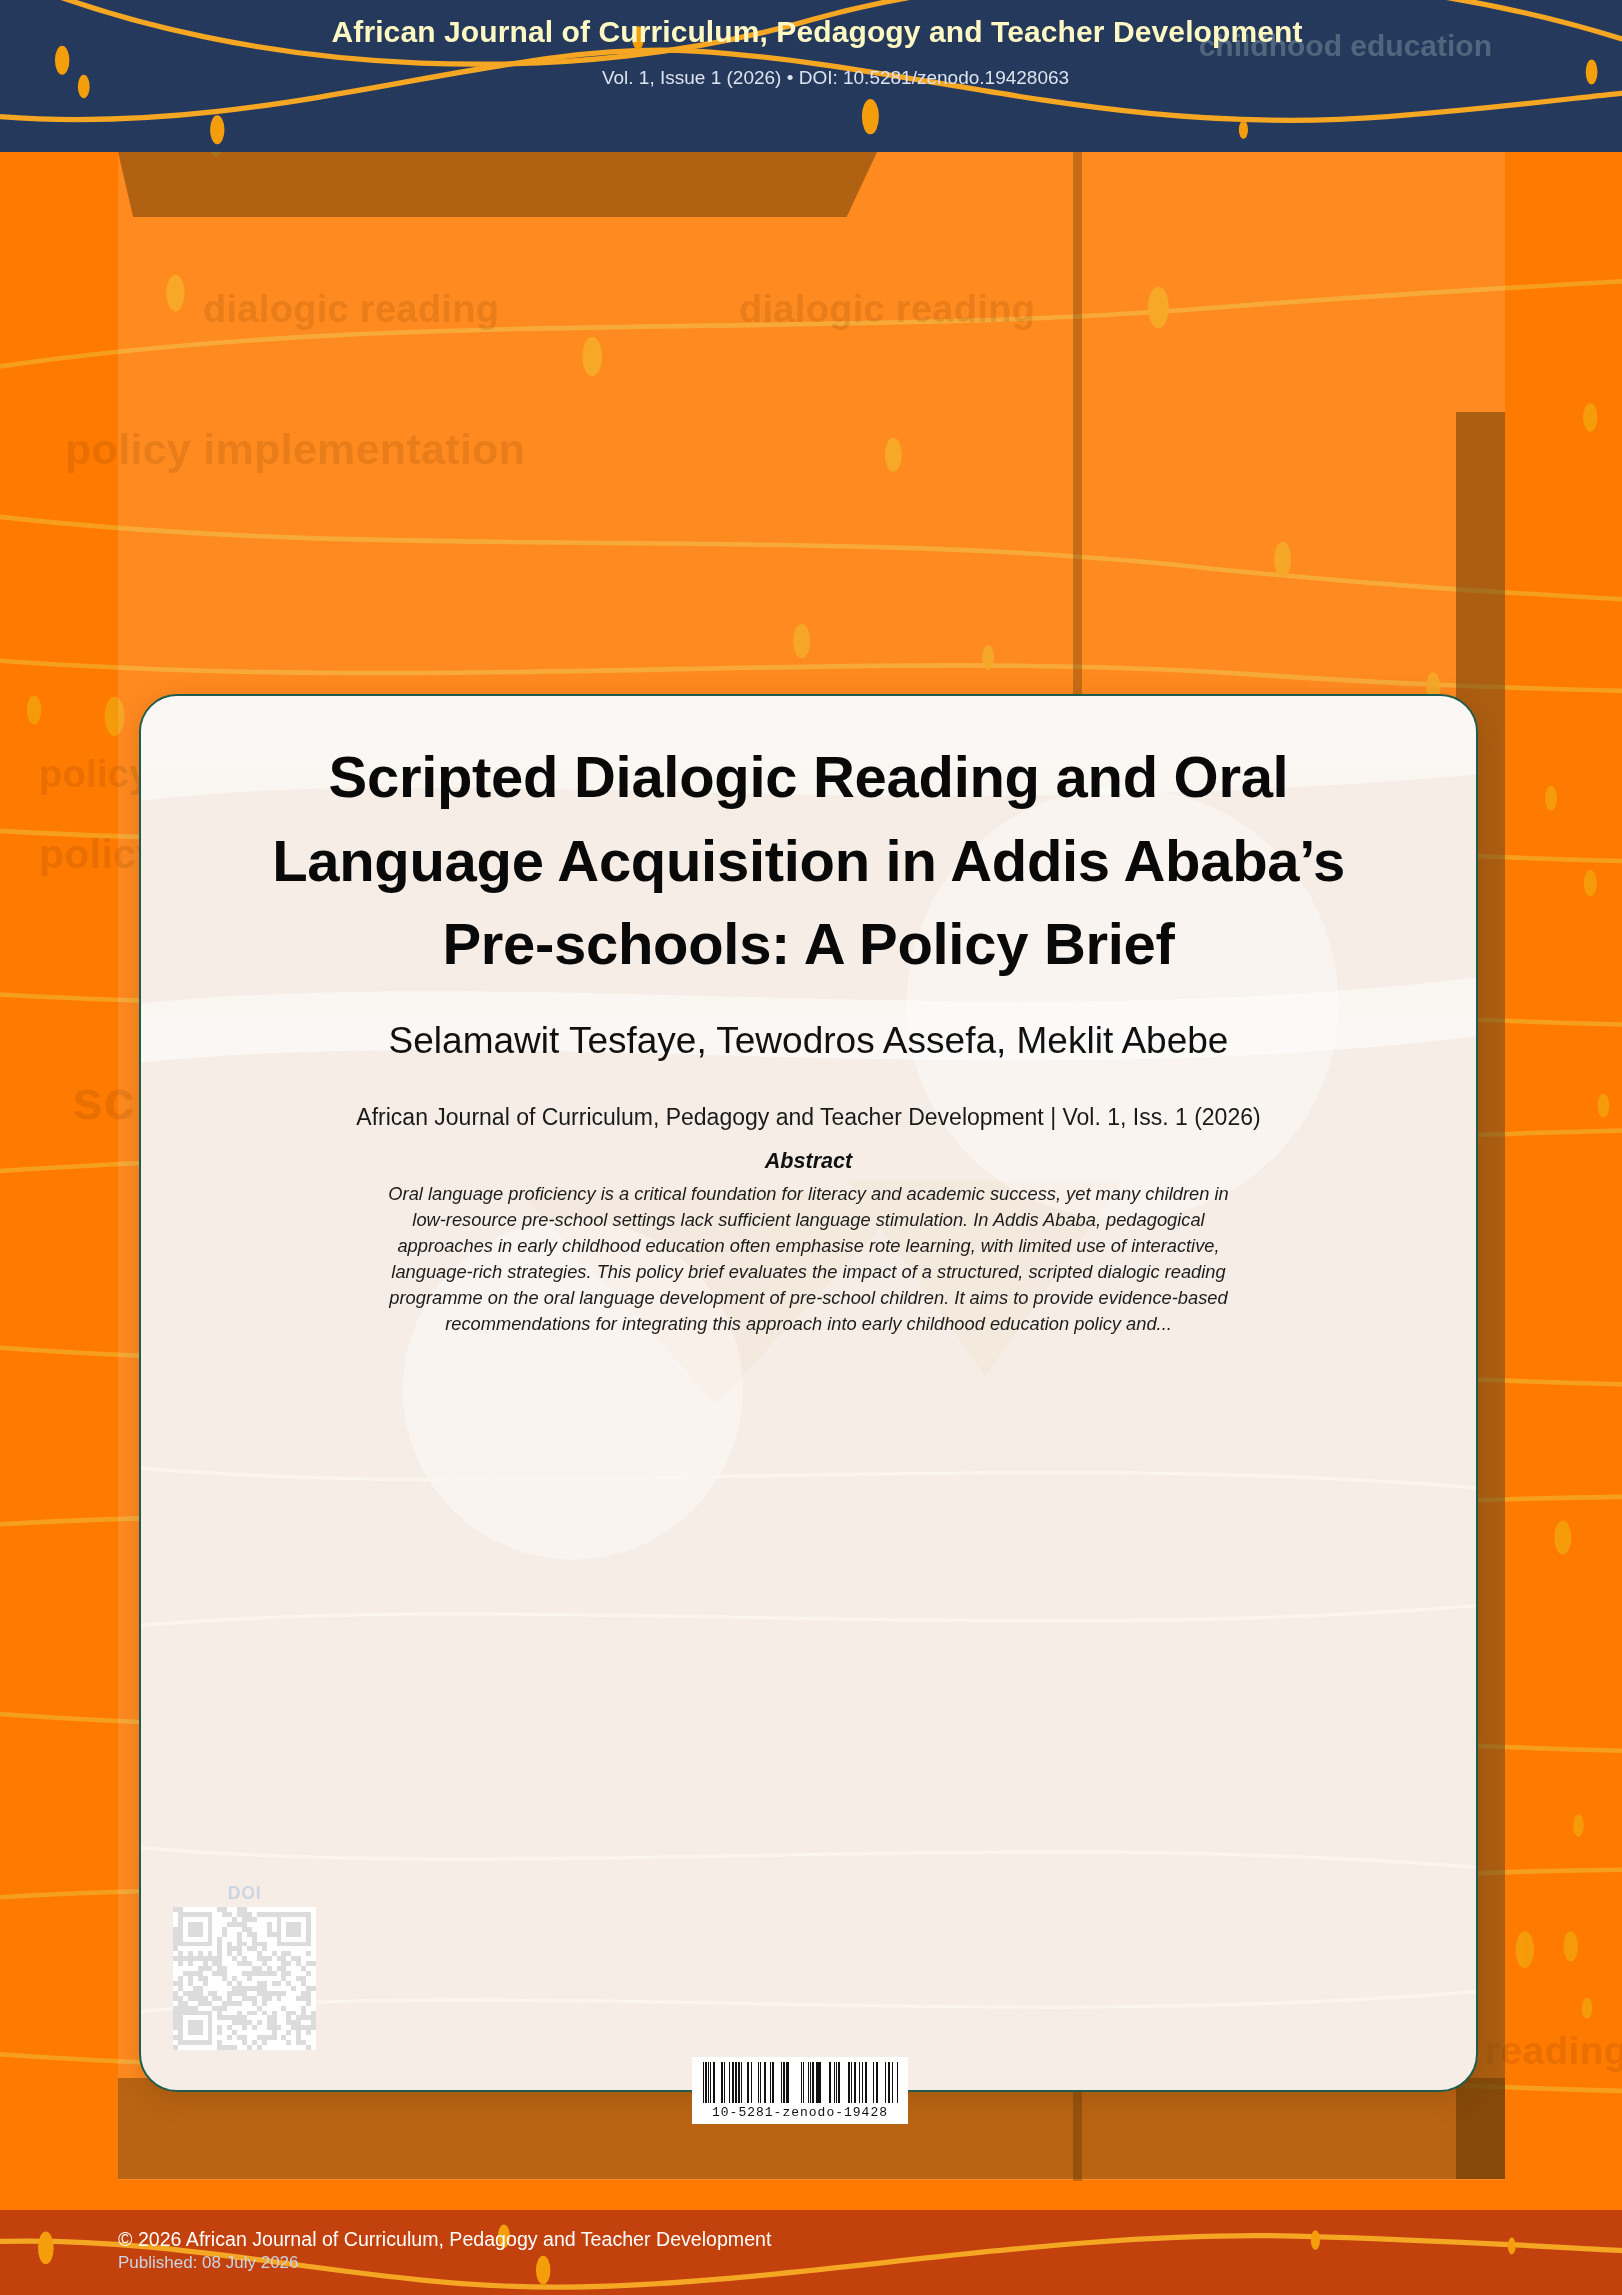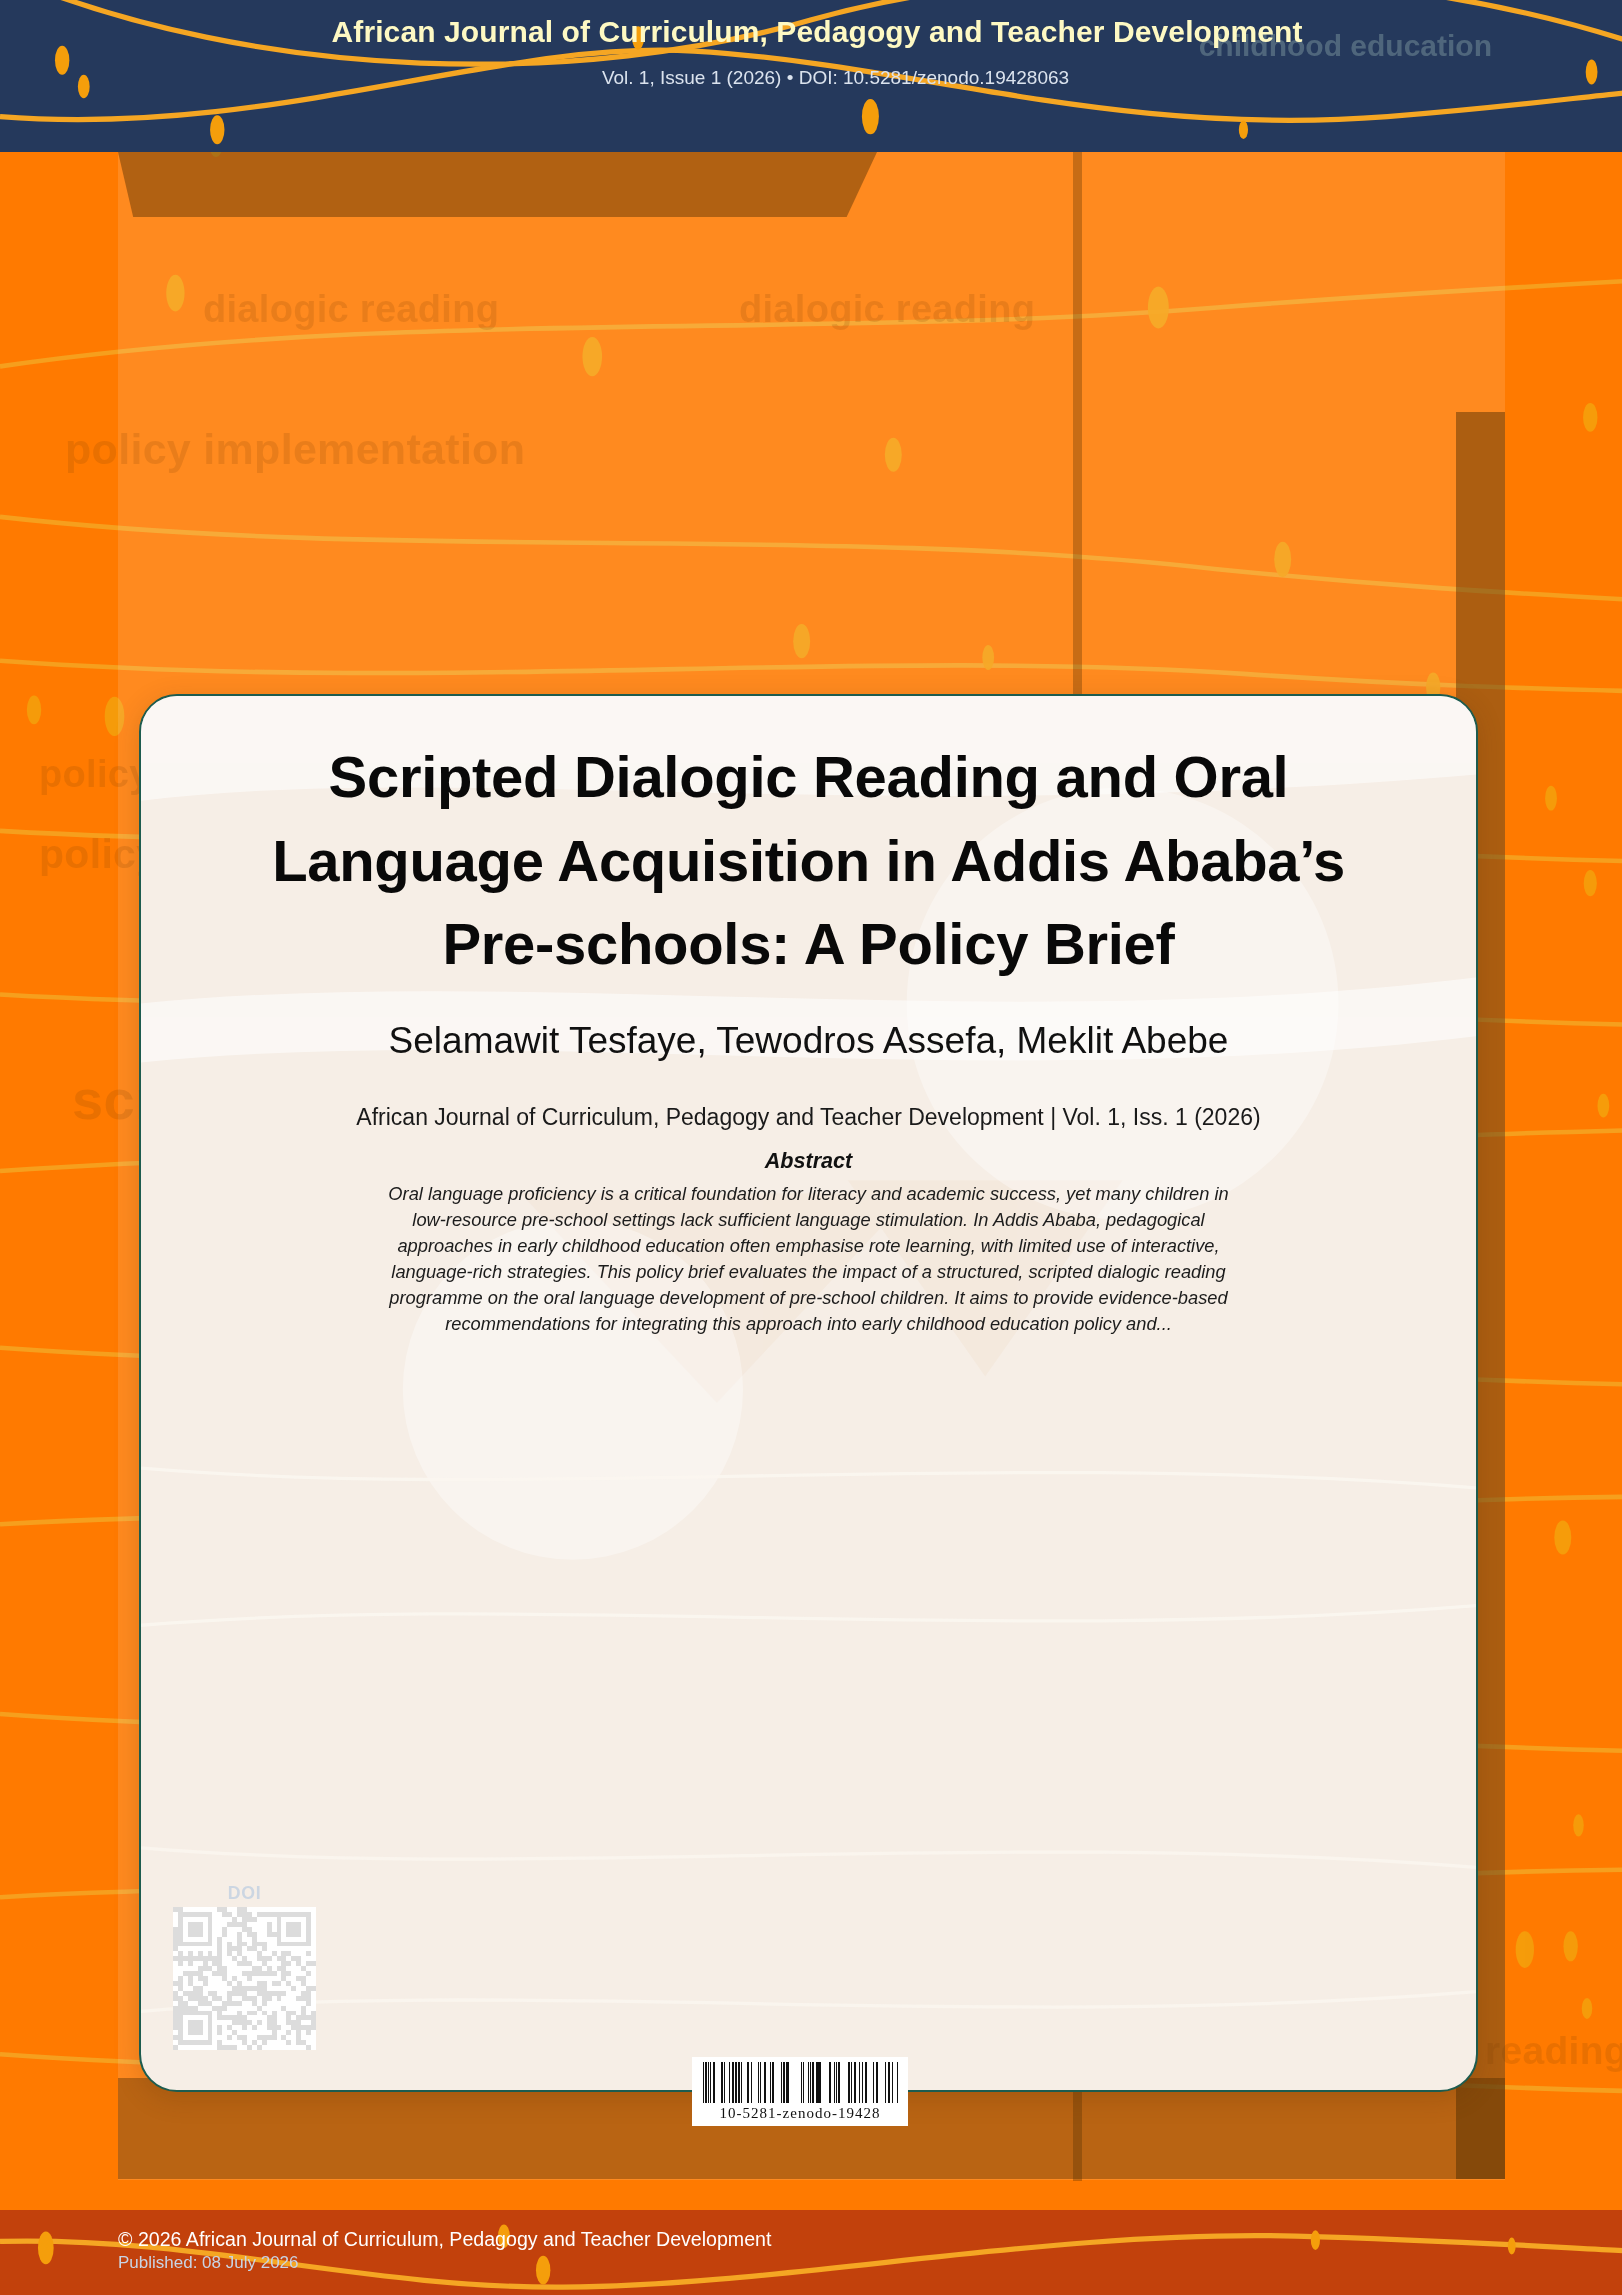--- a/index.html
+++ b/index.html
@@ -241,22 +241,22 @@
     left: 692px; top: 2057px;
     width: 216px;
     background: #ffffff;
     padding: 5.2px 6.5px 3.9px 6.5px;
     box-sizing: border-box;
     z-index: 7;
     text-align: center;
   }
   .barcode-bars { width: 100%; height: 41px; display:block; }
   .barcode-text {
-    font-family: Liberation Serif, serif;
-    font-size: 15px;
+    font-family: Liberation Mono, monospace;
+    font-size: 13px;
     color: #111111;
     letter-spacing: 1px;
     margin-top: 2px;
   }
 </style>
 </head>
 <body>
 
 <div id="page">
 

